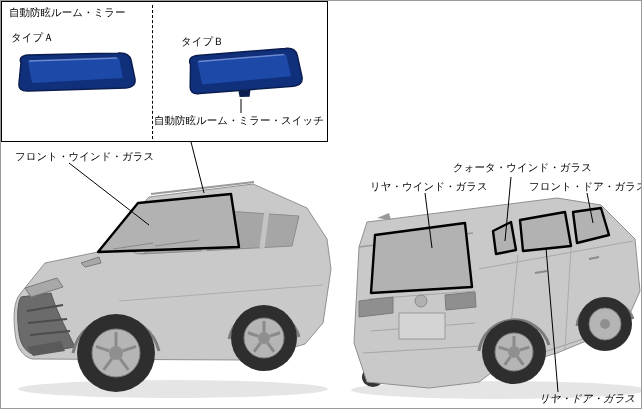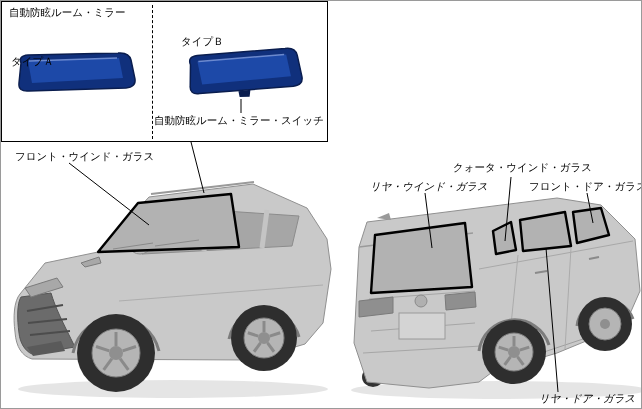--- a/index.html
+++ b/index.html
@@ -142,22 +142,22 @@
     <line class="leader" x1="240" y1="98" x2="240" y2="112"></line>
     <line class="leader" x1="190" y1="141" x2="203" y2="192"></line>
     <line class="leader" x1="68" y1="162" x2="148" y2="224"></line>
     <line class="leader" x1="424" y1="192" x2="431" y2="247"></line>
     <line class="leader" x1="510" y1="176" x2="504" y2="240"></line>
     <line class="leader" x1="586" y1="192" x2="592" y2="222"></line>
     <line class="leader" x1="557" y1="391" x2="545" y2="247"></line>
   </svg>
 
   <div class="lbl" style="left:8px; top:5px;">自動防眩ルーム・ミラー</div>
-  <div class="lbl" style="left:10px; top:30px;margin-top:24px;">タイプＡ</div>
+  <div class="lbl" style="left:10px; top:30px;">タイプＡ</div>
   <div class="lbl" style="left:180px; top:34px;">タイプＢ</div>
   <div class="lbl" style="left:14px; top:149px;">フロント・ウインド・ガラス</div>
   <div class="lbl" style="left:153px; top:113px;">自動防眩ルーム・ミラー・スイッチ</div>
-  <div class="lbl" style="left:369px; top:179px;font-style:italic;">リヤ・ウインド・ガラス</div>
+  <div class="lbl" style="left:369px; top:179px;">リヤ・ウインド・ガラス</div>
   <div class="lbl" style="left:452px; top:160px;">クォータ・ウインド・ガラス</div>
   <div class="lbl" style="left:528px; top:179px;">フロント・ドア・ガラス</div>
   <div class="lbl" style="left:538px; top:391px;font-style:italic;">リヤ・ドア・ガラス</div>
 
 </div>
 
 </body></html>

